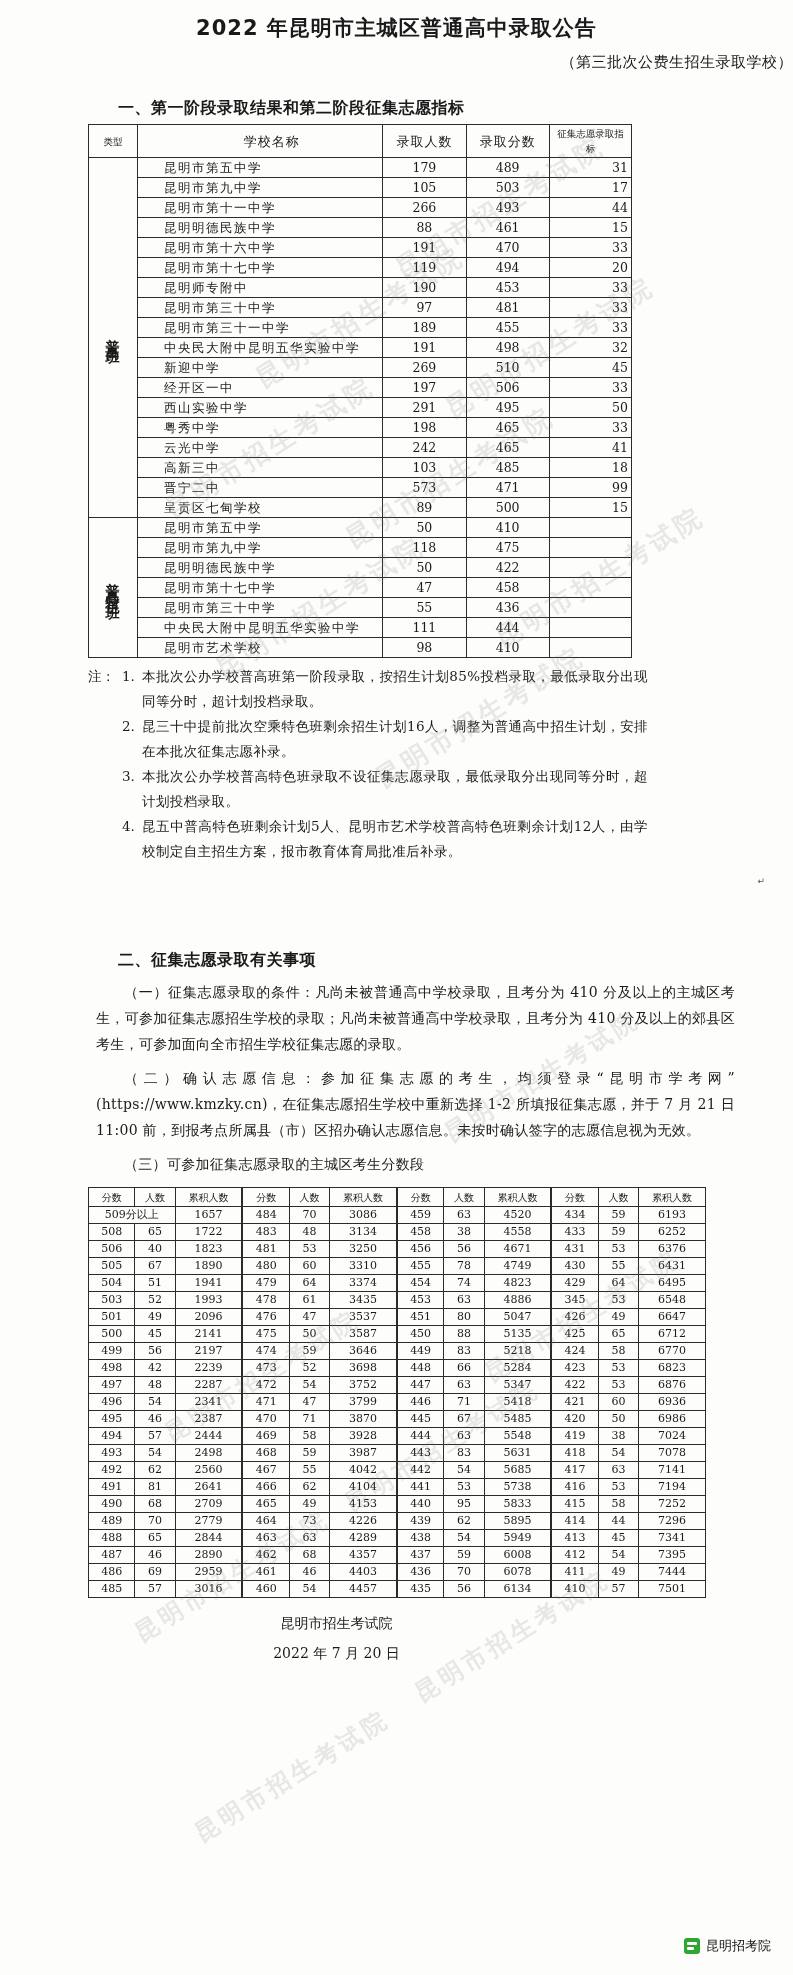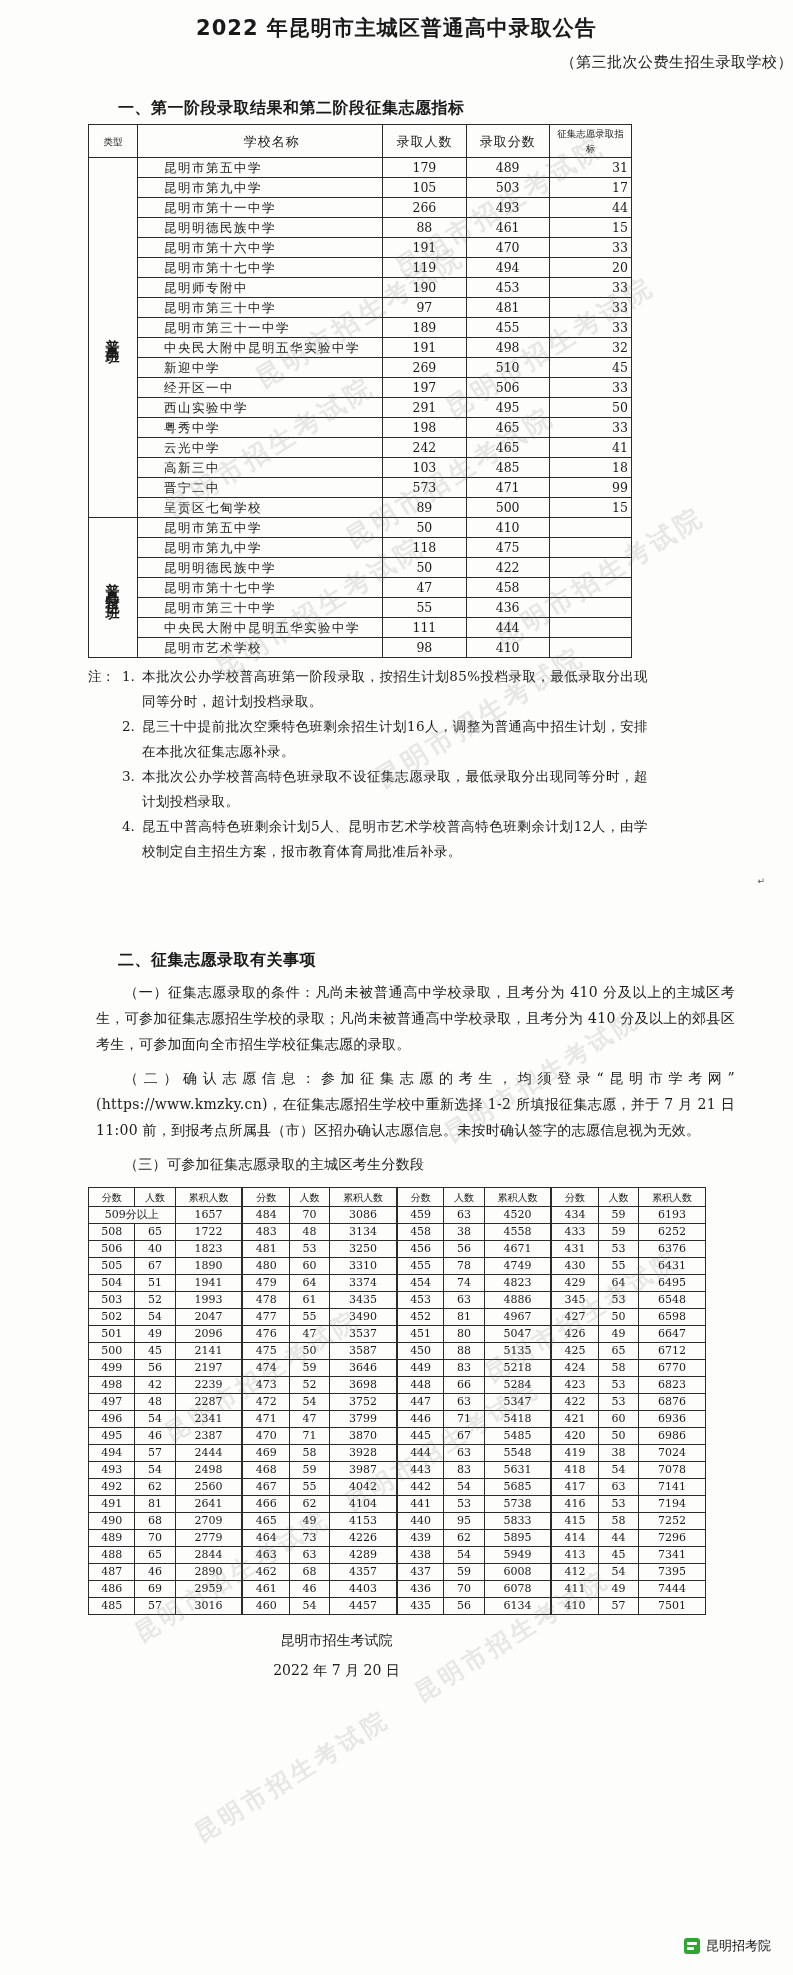--- a/index.html
+++ b/index.html
@@ -520,34 +520,20 @@
             <td class="c-count">61</td>
             <td class="c-cum">3435</td>
             <td class="c-score grp-sep">453</td>
             <td class="c-count">63</td>
             <td class="c-cum">4886</td>
             <td class="c-score grp-sep">345</td>
             <td class="c-count">53</td>
             <td class="c-cum">6548</td>
           </tr>
           <tr>
-            <td class="c-score">502</td>
-            <td class="c-count">54</td>
-            <td class="c-cum">2047</td>
-            <td class="c-score grp-sep">477</td>
-            <td class="c-count">55</td>
-            <td class="c-cum">3490</td>
-            <td class="c-score grp-sep">452</td>
-            <td class="c-count">81</td>
-            <td class="c-cum">4967</td>
-            <td class="c-score grp-sep">427</td>
-            <td class="c-count">50</td>
-            <td class="c-cum">6598</td>
-          </tr>
-          <tr>
             <td class="c-score">501</td>
             <td class="c-count">49</td>
             <td class="c-cum">2096</td>
             <td class="c-score grp-sep">476</td>
             <td class="c-count">47</td>
             <td class="c-cum">3537</td>
             <td class="c-score grp-sep">451</td>
             <td class="c-count">80</td>
             <td class="c-cum">5047</td>
             <td class="c-score grp-sep">426</td>

